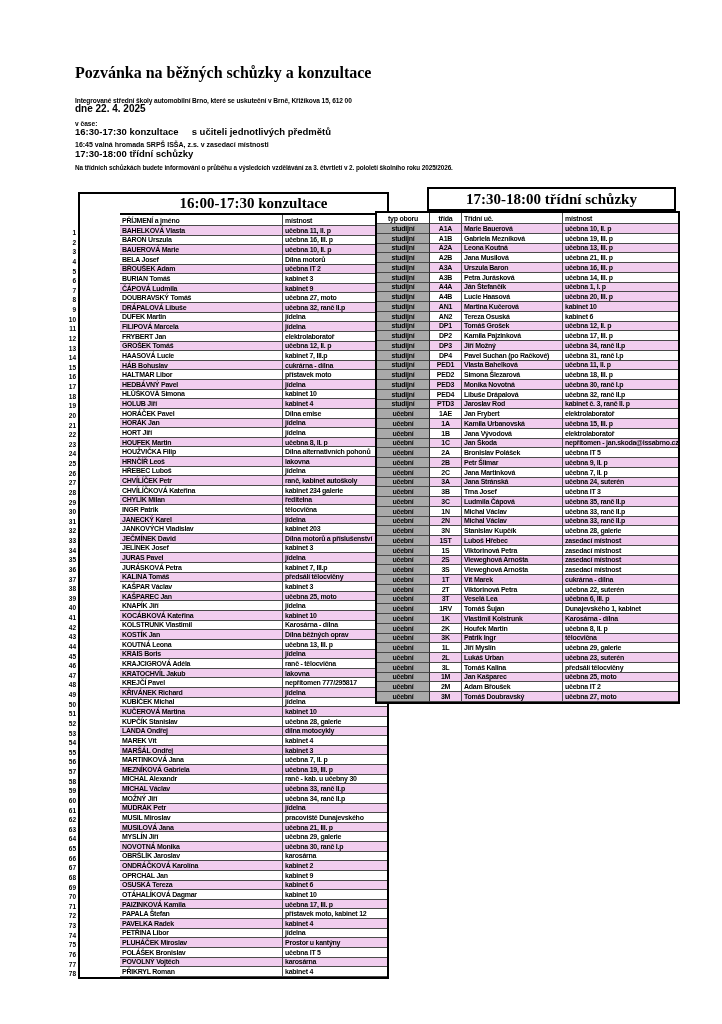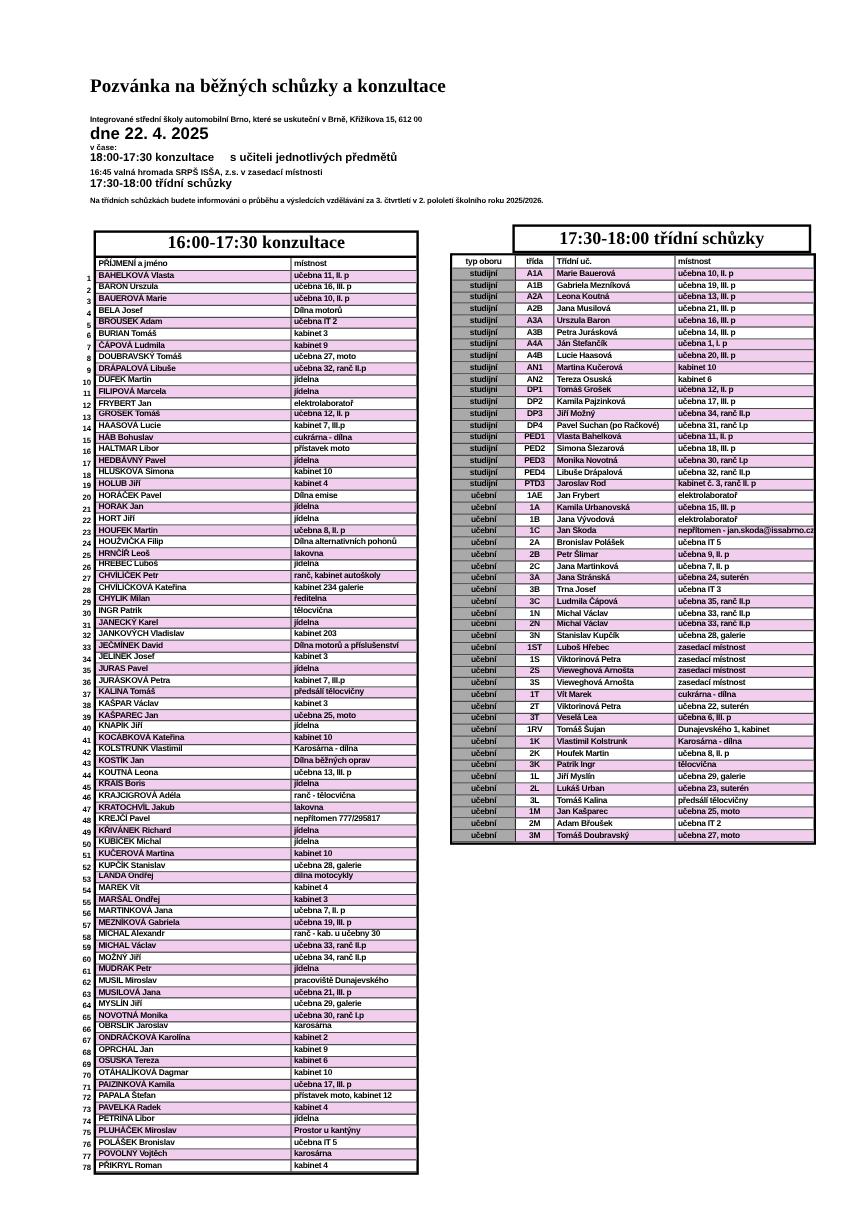--- a/index.html
+++ b/index.html
@@ -4,36 +4,36 @@
 <style>
   html,body{margin:0;padding:0;}
   body{
     width:722px;height:1024px;position:relative;background:#ffffff;
     font-family:"Liberation Sans", sans-serif;color:#000;overflow:hidden;
   }
   .abs{position:absolute;margin:0;}
   
   .doc-title{left:75px;top:64px;font-family:"Liberation Serif",serif;font-size:16px;font-weight:bold;}
   .h-school{left:75px;top:97px;font-size:6.6px;font-weight:bold;letter-spacing:-0.1px;}
-  .h-date{left:75px;top:103px;font-size:14px;font-weight:bold;}
+  .h-date{left:75px;top:103px;font-size:10px;font-weight:bold;}
   .h-vcase{left:75px;top:120px;font-size:6.6px;font-weight:bold;}
   .h-konz{left:75px;top:126px;font-size:9.5px;font-weight:bold;white-space:pre;}
   .h-hrom{left:75px;top:141px;font-size:7px;font-weight:bold;}
   .h-schuz{left:75px;top:148px;font-size:9.5px;font-weight:bold;}
   .h-info{left:75px;top:164px;font-size:6.4px;font-weight:bold;letter-spacing:-0.1px;}
   
   .cell{box-sizing:border-box;overflow:hidden;white-space:nowrap;display:flex;align-items:center;
         font-size:7px;font-weight:bold;letter-spacing:-0.25px;line-height:1;}
   .t-title{font-family:"Liberation Serif",serif;font-weight:bold;font-size:15px;
            display:flex;align-items:center;justify-content:center;box-sizing:border-box;}
   
   #consult-wrap{left:64px;top:192px;width:285px;}
   #consult-nums{position:absolute;left:0;top:36px;width:12px;}
   .numcell{height:9.63px;font-size:6.5px;font-weight:bold;text-align:right;line-height:9.63px;}
-  #consult-table{position:absolute;left:14px;top:0;width:267px;border:2px solid #000;background:#fff;}
+  #consult-table{position:absolute;left:14px;top:0;width:267px;border:2px solid #000;background:#fff;padding-left:40px;}
   #consult-title{height:21px;border-bottom:2px solid #000;}
   .crow{display:flex;height:9.63px;}
   .crow.hdr{height:11px;}
   .crow .cname{width:162px;border-bottom:1px solid #4a4a4a;padding-left:2px;}
   .crow .croom{width:105px;border-bottom:1px solid #4a4a4a;border-left:1px solid #4a4a4a;padding-left:2px;}
   .crow.pink .cname,.crow.pink .croom{background:var(--pink);}
   
   #class-wrap{left:375px;top:187px;width:310px;}
   #class-title{margin-left:52px;width:249px;height:24px;border:2px solid #000;background:#fff;}
   #class-table{width:301px;border:2px solid #000;background:#fff;}
@@ -47,21 +47,21 @@
   .rrow.pink .cclass,.rrow.pink .cteach,.rrow.pink .croom2{background:var(--pink);}
   .rrow .croom2.forcepink{background:var(--pink);}
 </style>
 </head>
 <body>
 
 <p class="abs doc-title">Pozvánka na běžných schůzky a konzultace</p>
 <p class="abs h-school">Integrované střední školy automobilní Brno, které se uskuteční v Brně, Křižíkova 15, 612 00</p>
 <p class="abs h-date">dne 22. 4. 2025</p>
 <p class="abs h-vcase">v čase:</p>
-<p class="abs h-konz">18:00-17:30 konzultace     s učiteli jednotlivých předmětů</p>
+<p class="abs h-konz">16:30-17:30 konzultace     s učiteli jednotlivých předmětů</p>
 <p class="abs h-hrom">16:45 valná hromada SRPŠ ISŠA, z.s. v zasedací místnosti</p>
 <p class="abs h-schuz">17:30-18:00 třídní schůzky</p>
 <p class="abs h-info">Na třídních schůzkách budete informováni o průběhu a výsledcích vzdělávání za 3. čtvrtletí v 2. pololetí školního roku 2025/2026.</p>
 
 <div class="abs" id="consult-wrap">
   <div id="consult-nums">
       <div class="numcell">1</div>
       <div class="numcell">2</div>
       <div class="numcell">3</div>
       <div class="numcell">4</div>

